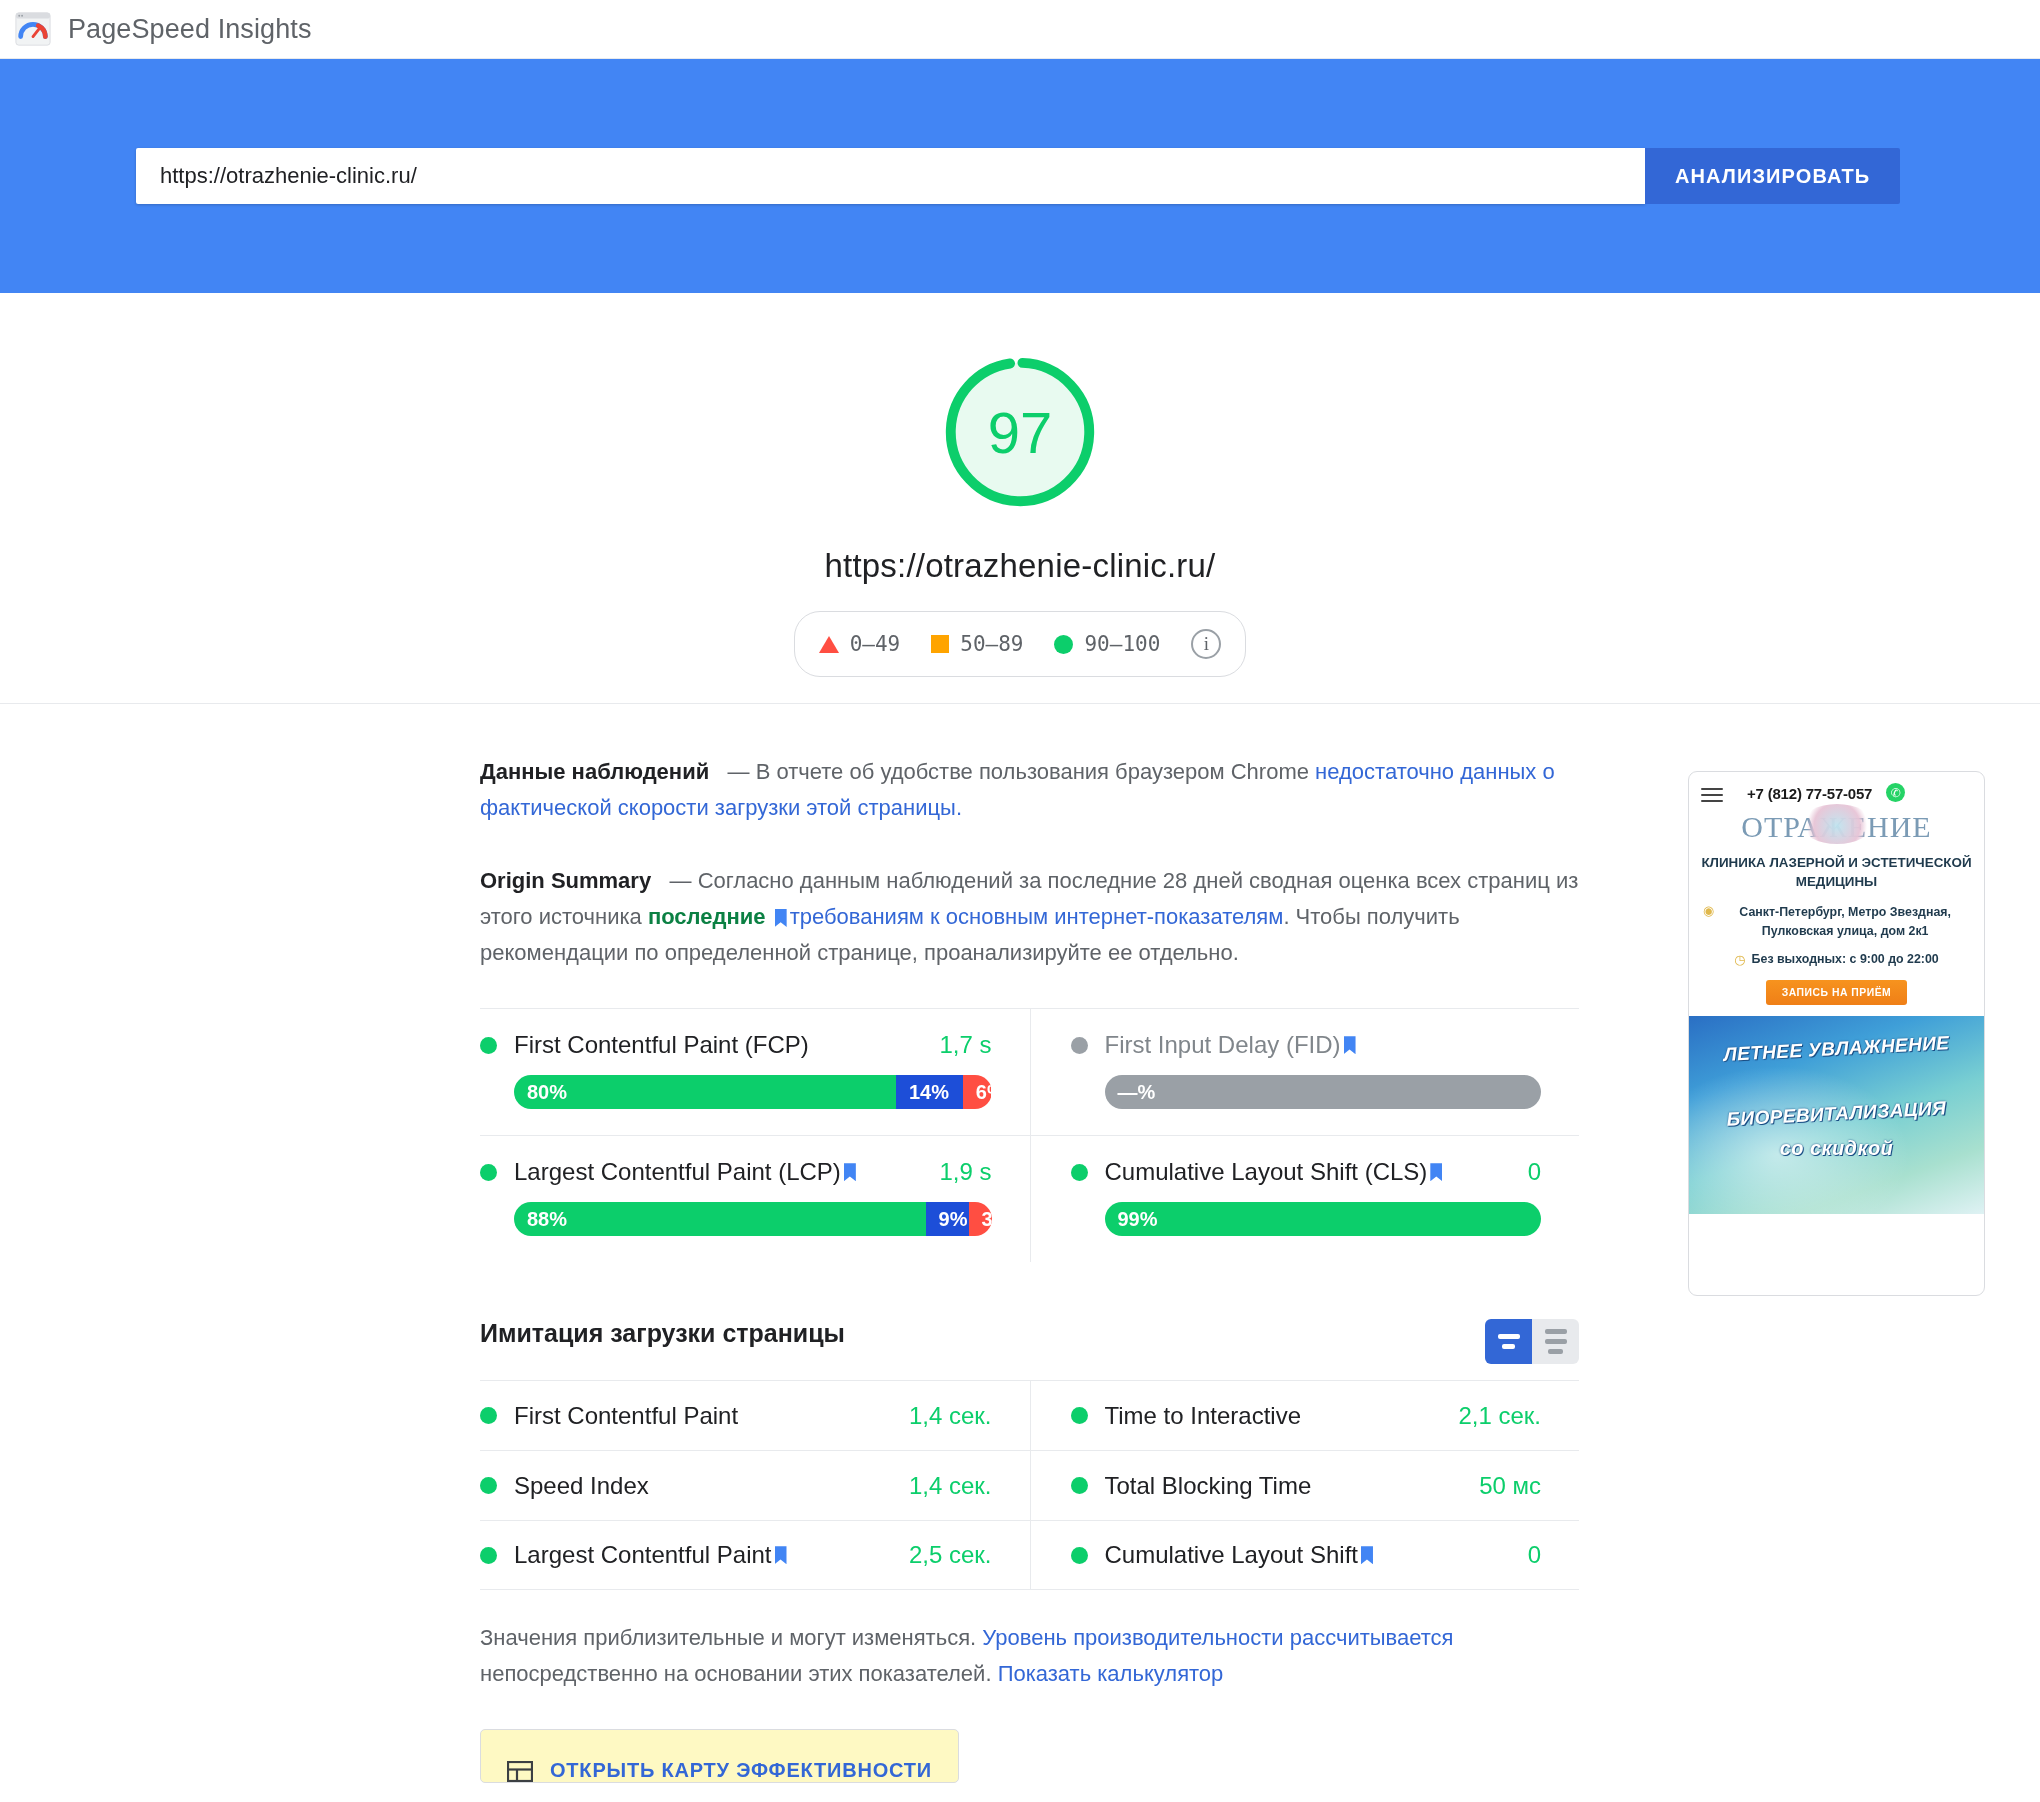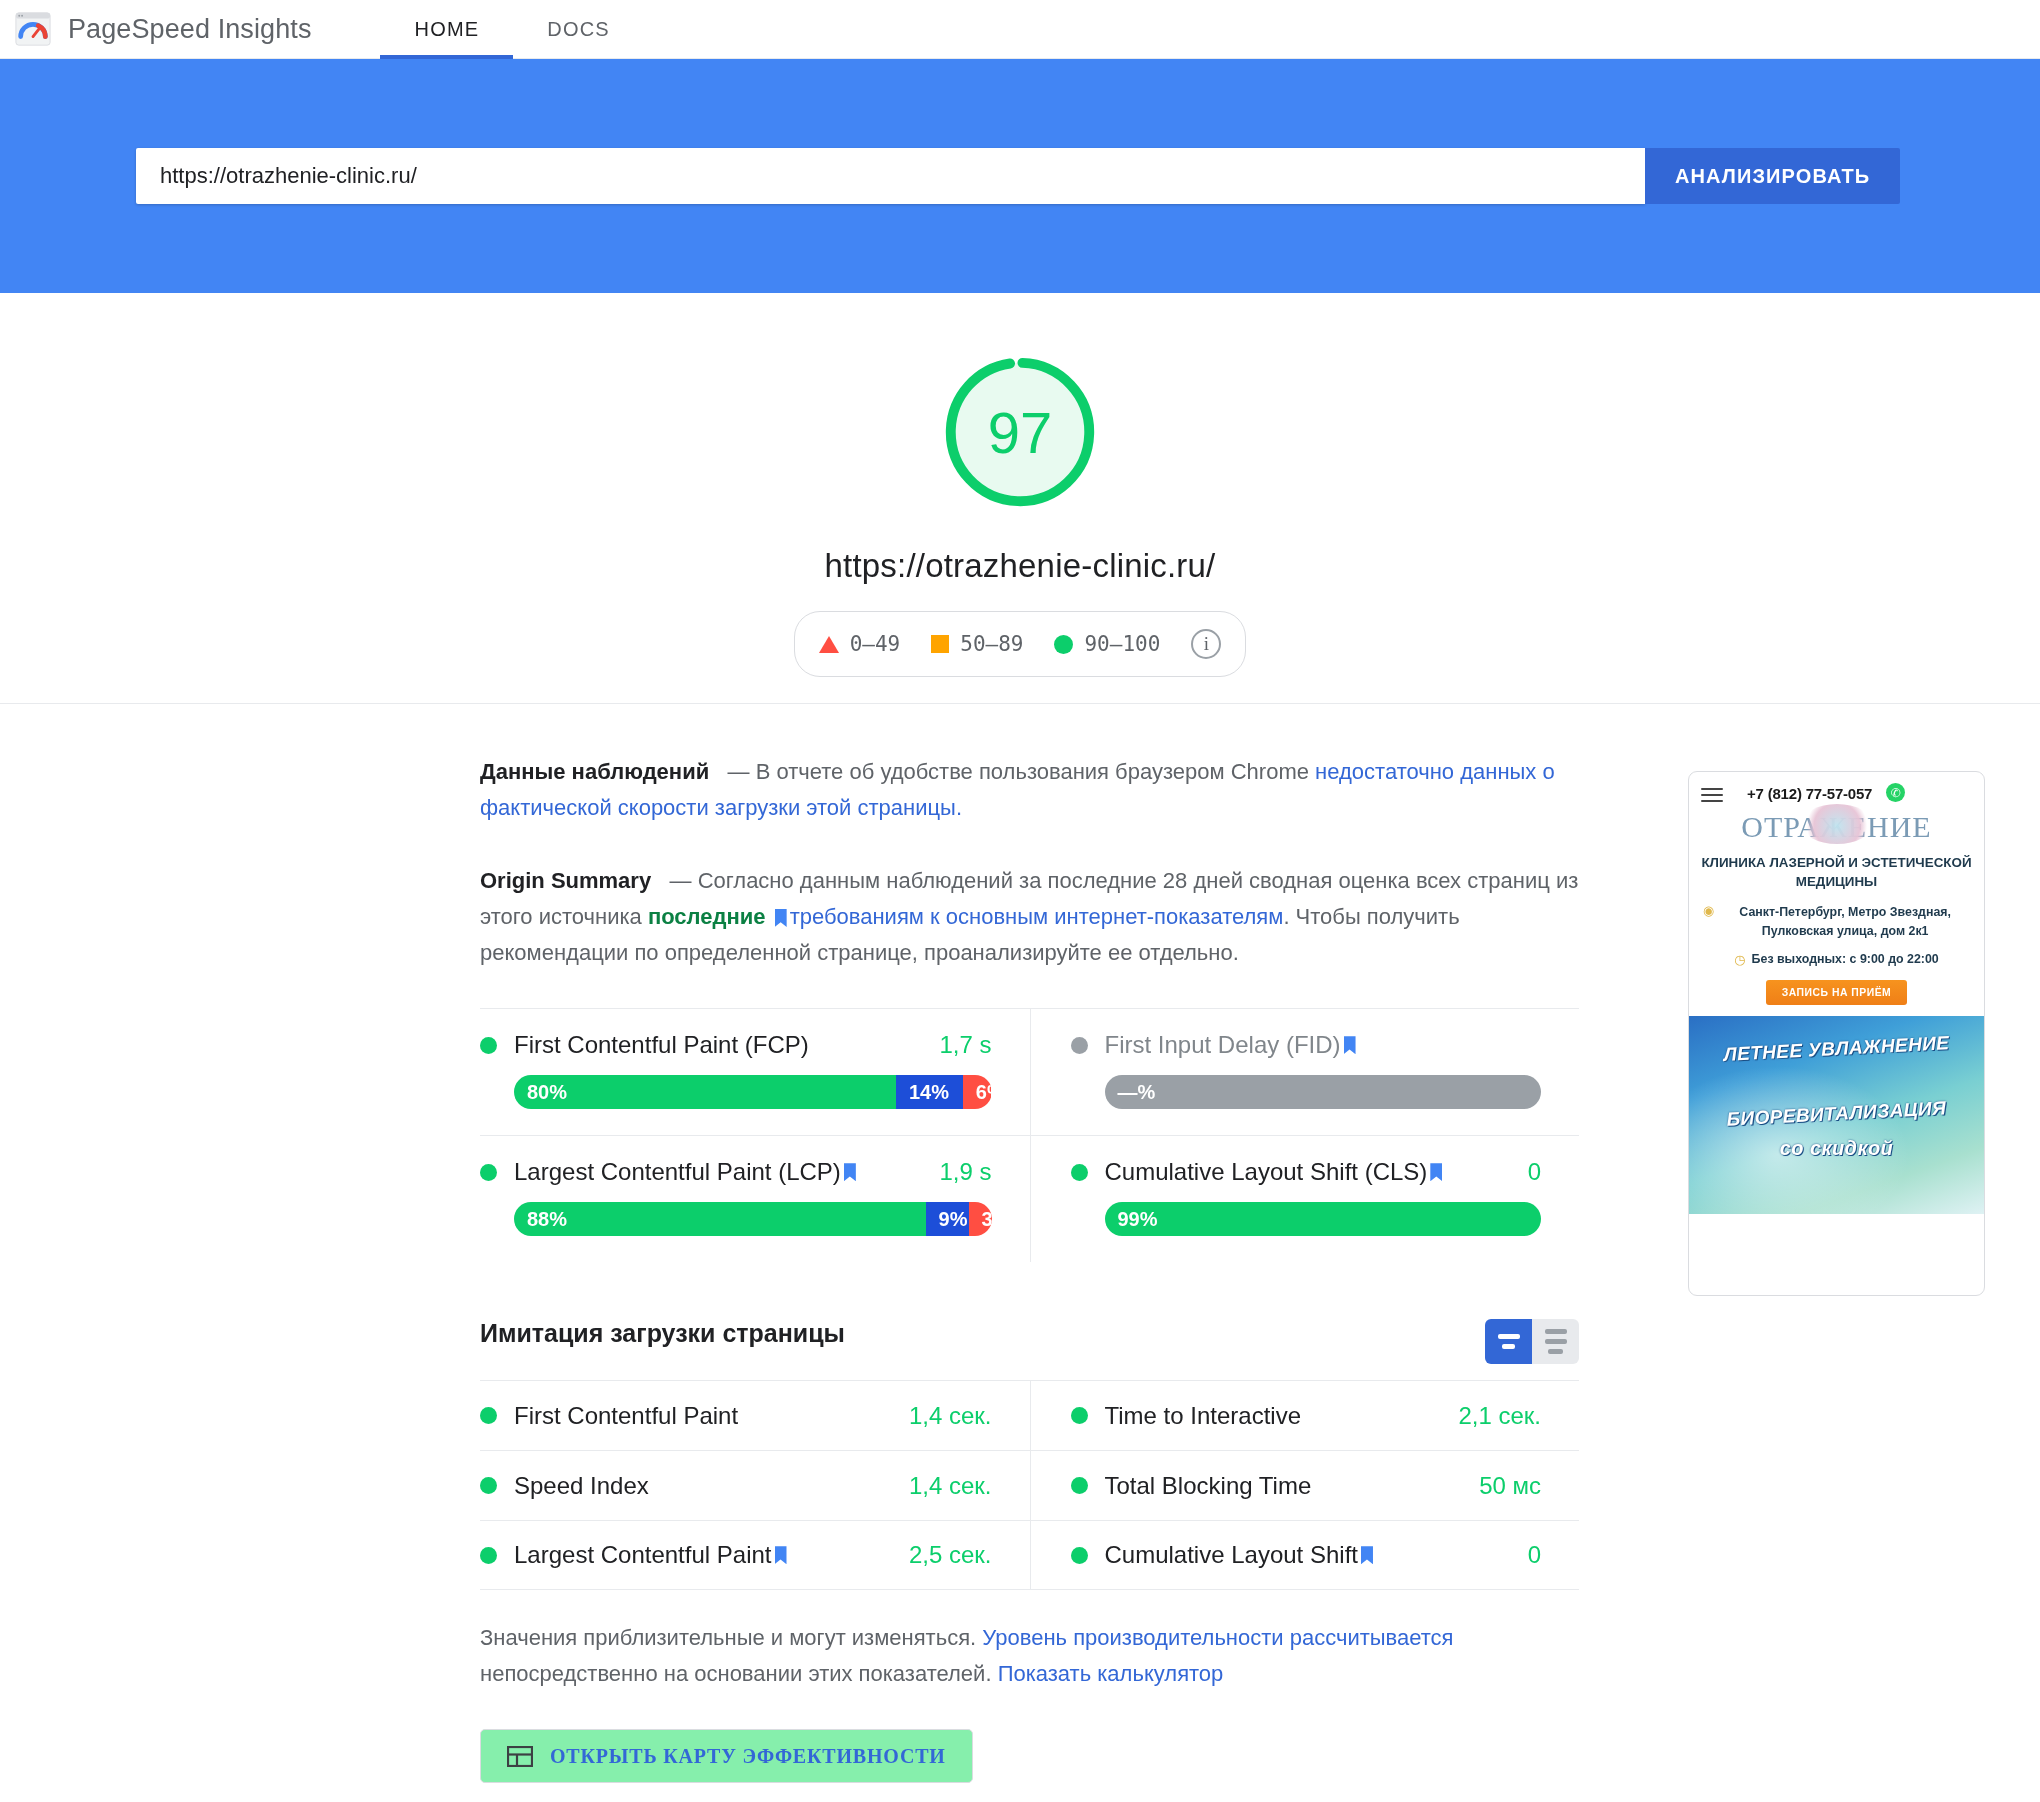--- a/index.html
+++ b/index.html
@@ -247,30 +247,30 @@
     color: #202124;
   }
   .labcell:nth-child(even) { padding-left: 40px; border-left: 1px solid #e8eaed; }
   .labgrid .labcell:nth-last-child(-n+2) { border-bottom: 1px solid #e8eaed; }
   .lab-val { margin-left: auto; color: #0cce6b; white-space: nowrap; }
 
   .footnote { font-size: 22px; line-height: 1.62; color: #5f6368; margin: 30px 0 0 0; }
   .treemap-btn {
     margin-top: 38px;
     height: 54px;
-    display: inline-flex; align-items: center;
+    display: inline-flex; align-items: flex-end;
     gap: 17px;
     padding: 0 26px;
     border: 1px solid #dadce0;
     border-radius: 5px;
-    background: #86efac;
+    background: #fef9c3;
     color: #3367d6;
     font-size: 20px; font-weight: bold;
     letter-spacing: 0.8px;
-    font-family: Liberation Serif, serif;
+    font-family: Liberation Sans, sans-serif;
     cursor: pointer;
     white-space: nowrap;
   }
 
   
   .phone {
     width: 297px;
     height: 525px;
     border: 1px solid #dadce0;
     border-radius: 9px;
@@ -363,24 +363,20 @@
   <svg class="brand-logo" viewBox="0 0 40 40">
     <rect x="2" y="3" width="36" height="34" rx="3" fill="#f1f3f4" stroke="#dadce0"></rect>
     <rect x="2" y="3" width="36" height="6" rx="3" fill="#dadce0"></rect>
     <circle cx="5.5" cy="6" r="1" fill="#9aa0a6"></circle>
     <circle cx="8.5" cy="6" r="1" fill="#9aa0a6"></circle>
     <path d="M7 28 A13 13 0 0 1 33 28" fill="none" stroke="#4285f4" stroke-width="5" stroke-linecap="round"></path>
     <path d="M25.5 16.5 A13 13 0 0 1 33 28" fill="none" stroke="#ea4335" stroke-width="5" stroke-linecap="round"></path>
     <line x1="20" y1="28" x2="27" y2="19" stroke="#ea4335" stroke-width="3" stroke-linecap="round"></line>
   </svg>
   <div class="brand-title">PageSpeed Insights</div>
-  <div class="nav-tabs">
-    <div class="nav-tab active">HOME</div>
-    <div class="nav-tab">DOCS</div>
-  </div>
 </div>
 
 <div class="searchband">
   <div class="search-wrap">
     <input class="url-input" type="text" value="https://otrazhenie-clinic.ru/" style="">
     <button class="analyze-btn">АНАЛИЗИРОВАТЬ</button>
   </div>
 </div>
 
 <div class="hero">

